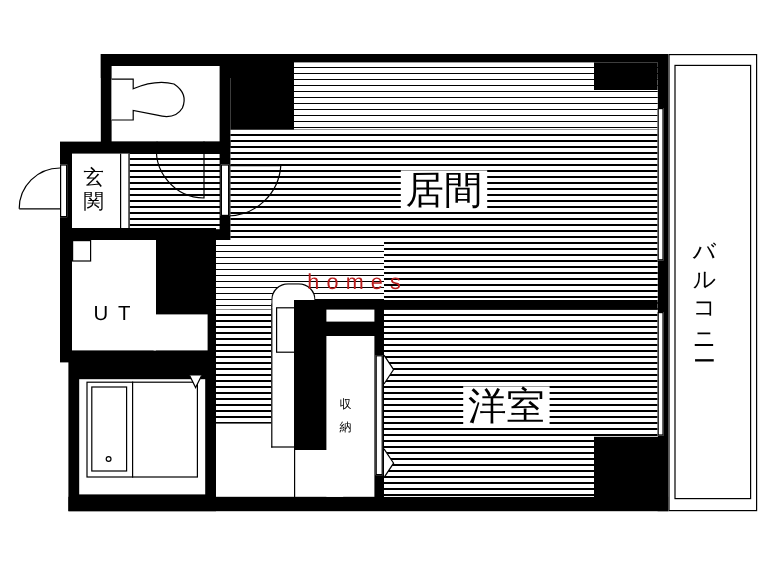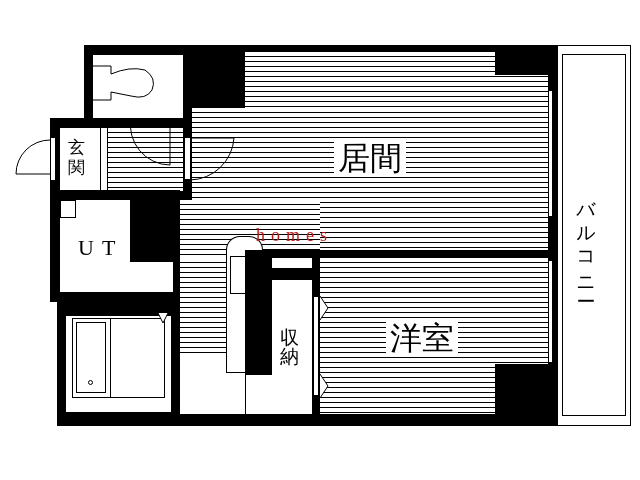--- a/index.html
+++ b/index.html
@@ -1,21 +1,21 @@
 <!DOCTYPE html>
 <html><head>
 <meta charset="utf-8">
 <style>
   html,body{margin:0;padding:0;background:#fff;}
   body{width:640px;height:480px;position:relative;overflow:hidden;font-family:"DejaVu Sans",sans-serif;}
   .abs{position:absolute;box-sizing:border-box;}
   .wall{background:#000;}
   .white{background:#fff;}
   .floor{background:repeating-linear-gradient(to bottom,#fff 0px,#fff 4px,#000 4px,#000 5px);}
-  .lbl{position:absolute;font-family:Liberation Serif, serif;color:#000;background:#fff;line-height:1;}
+  .lbl{position:absolute;font-family:Liberation Sans, sans-serif;color:#000;background:#fff;line-height:1;text-align:center;}
   .vert{writing-mode:vertical-rl;letter-spacing:4px;}
   svg{position:absolute;left:0;top:0;}
 </style>
 </head>
 <body>
 
 <div class="abs" style="left:0;top:0;width:640px;height:480px;">
 
   <div class="abs wall" style="left:84px;top:45px;width:472px;height:20px;"></div>
   <div class="abs wall" style="left:57px;top:414px;width:500px;height:12px;"></div>
@@ -63,39 +63,39 @@
     <path d="M234 138 A45 45 0 0 1 190 180" fill="none" stroke="#000"></path>
     <line x1="192" y1="138" x2="234" y2="138" stroke="#000"></line>
     <path d="M128 262 A40 40 0 0 0 170 302" fill="none" stroke="#000"></path>
   </svg>
   <div class="abs white" style="left:184px;top:137px;width:7px;height:43px;border:1px solid #000;"></div>
 
   <div class="abs wall" style="left:50px;top:190px;width:130px;height:112px;"></div>
   <div class="abs white" style="left:60px;top:200px;width:70px;height:92px;"></div>
   <div class="abs white" style="left:128px;top:262px;width:45px;height:30px;"></div>
   <div class="abs white" style="left:60px;top:200px;width:16px;height:18px;border:1px solid #000;"></div>
-  <div class="lbl" style="left:78px;top:237px;font-size:22px;letter-spacing:8px;">UT</div>
+  <div class="lbl" style="left:78px;top:253px;font-size:17px;letter-spacing:8px;">UT</div>
 
   <div class="abs wall" style="left:57px;top:300px;width:123px;height:126px;"></div>
   <div class="abs white" style="left:66px;top:316px;width:105px;height:96px;"></div>
   <div class="abs" style="left:72px;top:318px;width:93px;height:80px;border:1px solid #000;"></div>
   <div class="abs" style="left:76px;top:322px;width:30px;height:71px;border:1px solid #000;">
     <div class="abs" style="left:11px;top:57px;width:5px;height:5px;border:1px solid #000;border-radius:50%;"></div>
   </div>
   <div class="abs" style="left:110px;top:318px;width:1px;height:80px;background:#000;"></div>
 
   <div class="abs white" style="left:226px;top:253px;width:37px;height:120px;border:1px solid #000;border-top:none;"></div>
   <div class="abs" style="left:226px;top:236px;width:37px;height:20px;border:1px solid #000;border-bottom:none;border-radius:14px 14px 0 0;background:#fff;"></div>
   <div class="abs" style="left:230px;top:256px;width:30px;height:38px;border:1px solid #000;"></div>
 
   <div class="abs wall" style="left:245px;top:250px;width:75px;height:170px;"></div>
   <div class="abs white" style="left:272px;top:258px;width:40px;height:10px;"></div>
   <div class="abs white" style="left:272px;top:280px;width:40px;height:134px;"></div>
   <div class="abs white" style="left:246px;top:375px;width:40px;height:39px;"></div>
-  <div class="lbl" style="left:280px;top:328px;font-size:19px;width:16px;line-height:19px;word-break:break-all;">収納</div>
+  <div class="lbl" style="left:280px;top:328px;font-size:10px;width:16px;line-height:19px;word-break:break-all;">収納</div>
   <div class="abs white" style="left:313px;top:296px;width:6px;height:100px;border:1px solid #000;"></div>
   <svg width="640" height="480">
     <polyline points="320,296 328,308 320,320" fill="#fff" stroke="#000"></polyline>
     <polyline points="320,374 328,386 320,398" fill="#fff" stroke="#000"></polyline>
     <polyline points="158,313 163,323 168,313" fill="#fff" stroke="#000"></polyline>
   </svg>
 
   <div class="lbl" style="left:386px;top:322px;font-size:32px;padding:0 4px;">洋室</div>
   <div class="lbl" style="left:334px;top:142px;font-size:32px;padding:0 4px;">居間</div>
 

